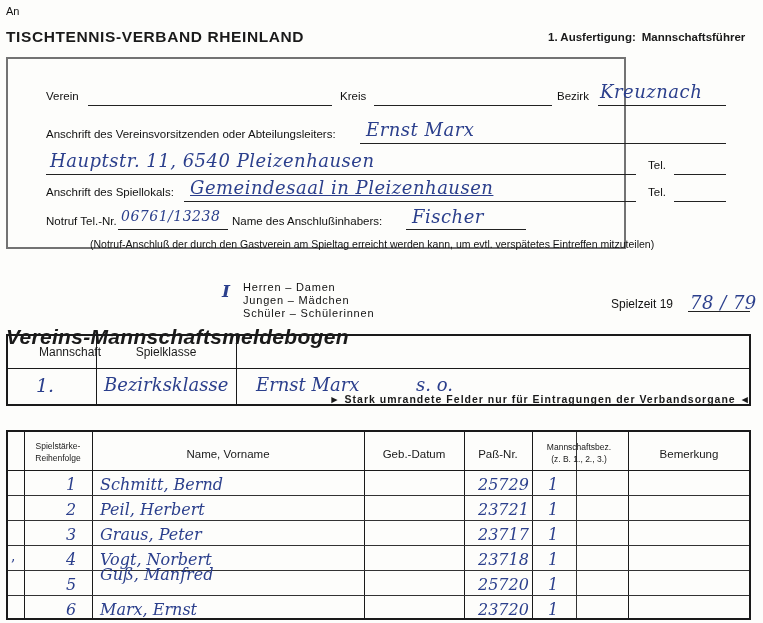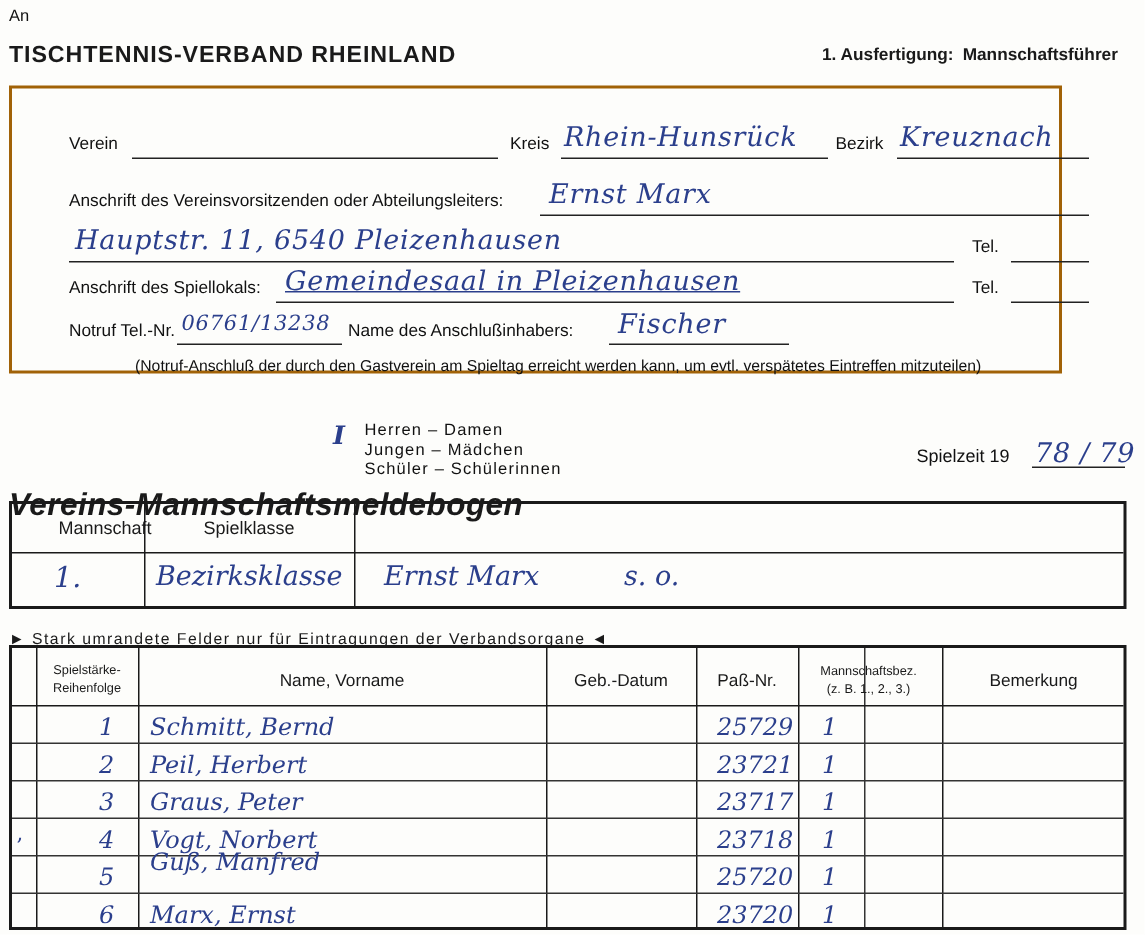--- a/index.html
+++ b/index.html
@@ -53,22 +53,22 @@
   #ausfertigung {
     position: absolute; left: 548px; top: 31px;
     font-size: 11.5px; font-weight: bold;
   }
   #ausfertigung .val { font-weight: bold; margin-left: 6px; }
 
   
   #top-box {
     position: absolute;
     left: 6px; top: 57px;
-    width: 702px; height: 192px;
-    border: 2px solid #a16207;
+    width: 620px; height: 192px;
+    border: 2px solid #737373;
     box-sizing: border-box;
   }
   .row-label { position: absolute; }
   .ul { 
     position: absolute;
     border-bottom: 1px solid #222;
     height: 0;
   }
 
   
@@ -106,23 +106,23 @@
     position: absolute; left: 0; right: 0;
     border-top: 1.5px solid #1a1a1a;
   }
   .th {
     position: absolute;
     font-size: 12px; text-align: center;
   }
 
   
   #banner {
-    position: absolute; left: 6px; top: 420px; width: 745px;
-    text-align: left;
-    font-size: 10.5px; font-weight: normal; letter-spacing: 1px;
+    position: absolute; left: 6px; top: 393px; width: 745px;
+    text-align: right;
+    font-size: 10.5px; font-weight: bold; letter-spacing: 1px;
   }
 
   
   #players-box {
     position: absolute; left: 6px; top: 430px;
     width: 745px; height: 190px;
     border: 2px solid #1a1a1a;
     box-sizing: border-box;
   }
   #players-box .vline {
@@ -164,21 +164,20 @@
   <div id="ausfertigung">
     <span>1. Ausfertigung:</span><span class="val">Mannschaftsführer</span>
   </div>
 
   <div id="top-box">
 
     <div class="pr row-label" style="left:38px; top:31px;">Verein</div>
     <div class="ul" style="left:80px; top:46px; width:244px;"></div>
 
     <div class="pr row-label" style="left:332px; top:31px;">Kreis</div>
-    <div class="hw hw-lg" style="position:absolute; left:368px; top:22px;">Rhein-Hunsrück</div>
     <div class="ul" style="left:366px; top:46px; width:178px;"></div>
 
     <div class="pr row-label" style="left:549px; top:31px;">Bezirk</div>
     <div class="hw hw-lg" style="position:absolute; left:592px; top:22px;">Kreuznach</div>
     <div class="ul" style="left:590px; top:46px; width:128px;"></div>
 
     <div class="pr row-label" style="left:38px; top:69px;">Anschrift des Vereinsvorsitzenden oder Abteilungsleiters:</div>
     <div class="hw hw-lg" style="position:absolute; left:358px; top:60px;">Ernst Marx</div>
     <div class="ul" style="left:352px; top:84px; width:366px;"></div>
 

